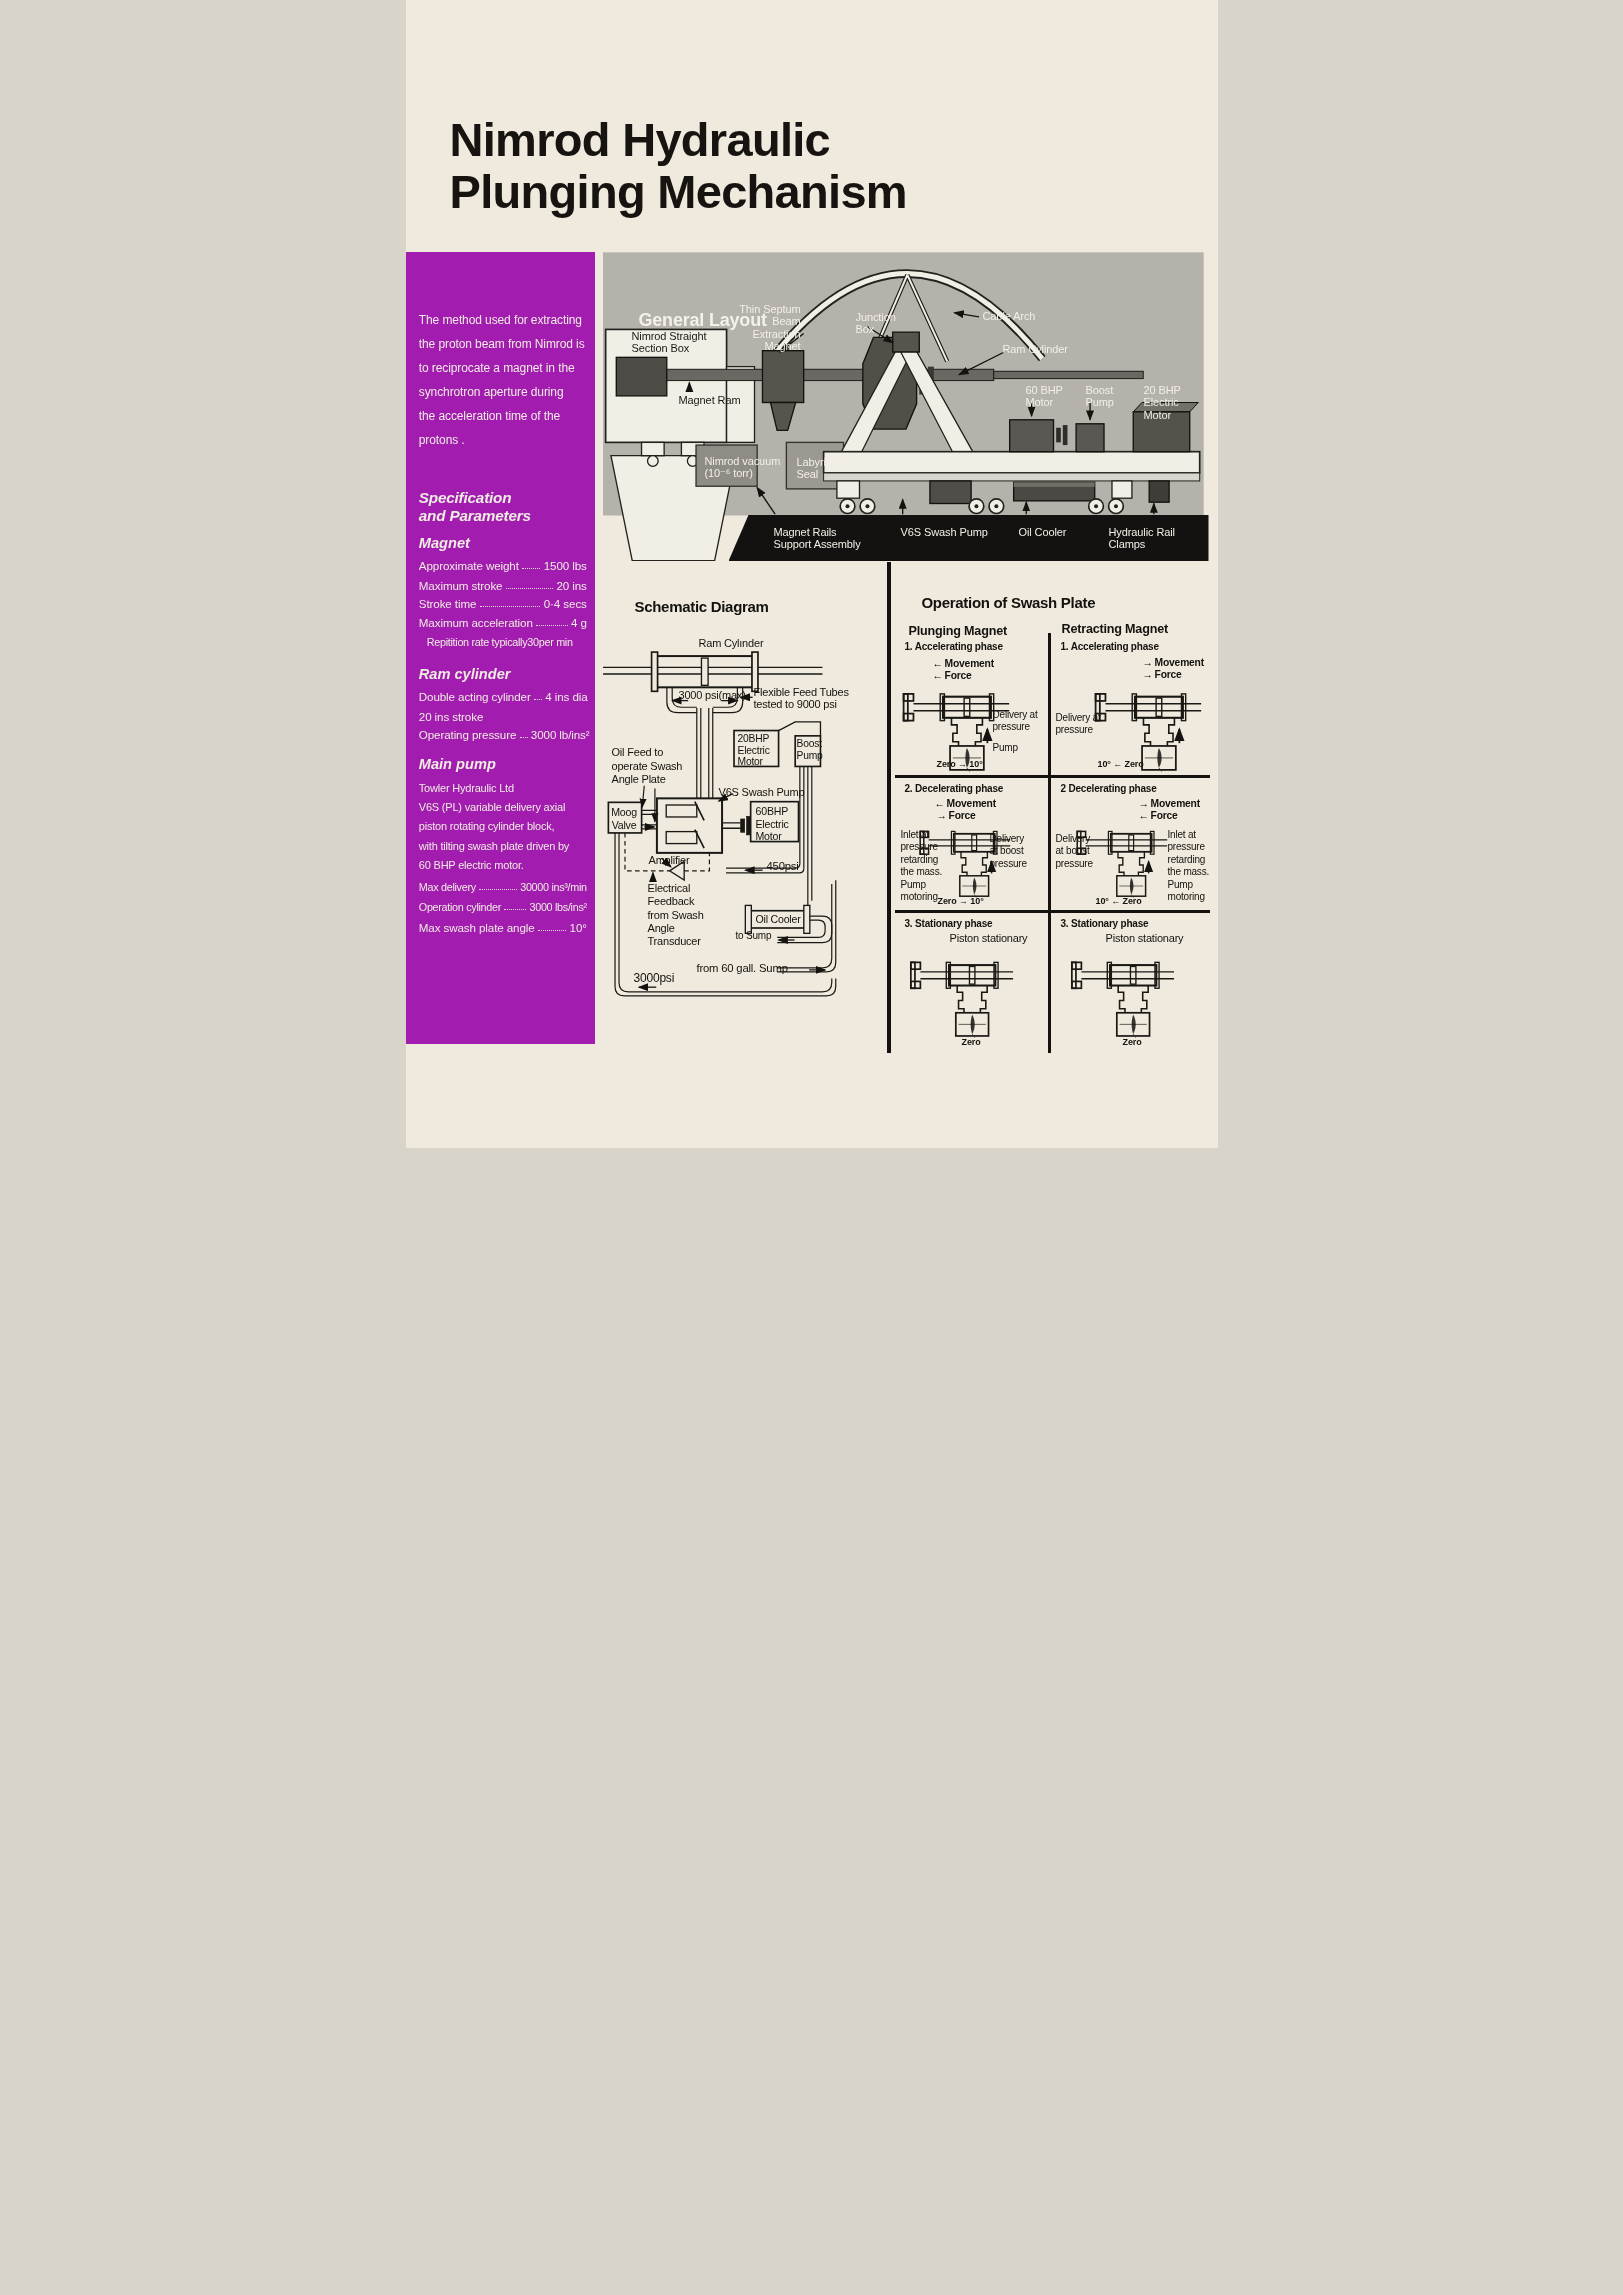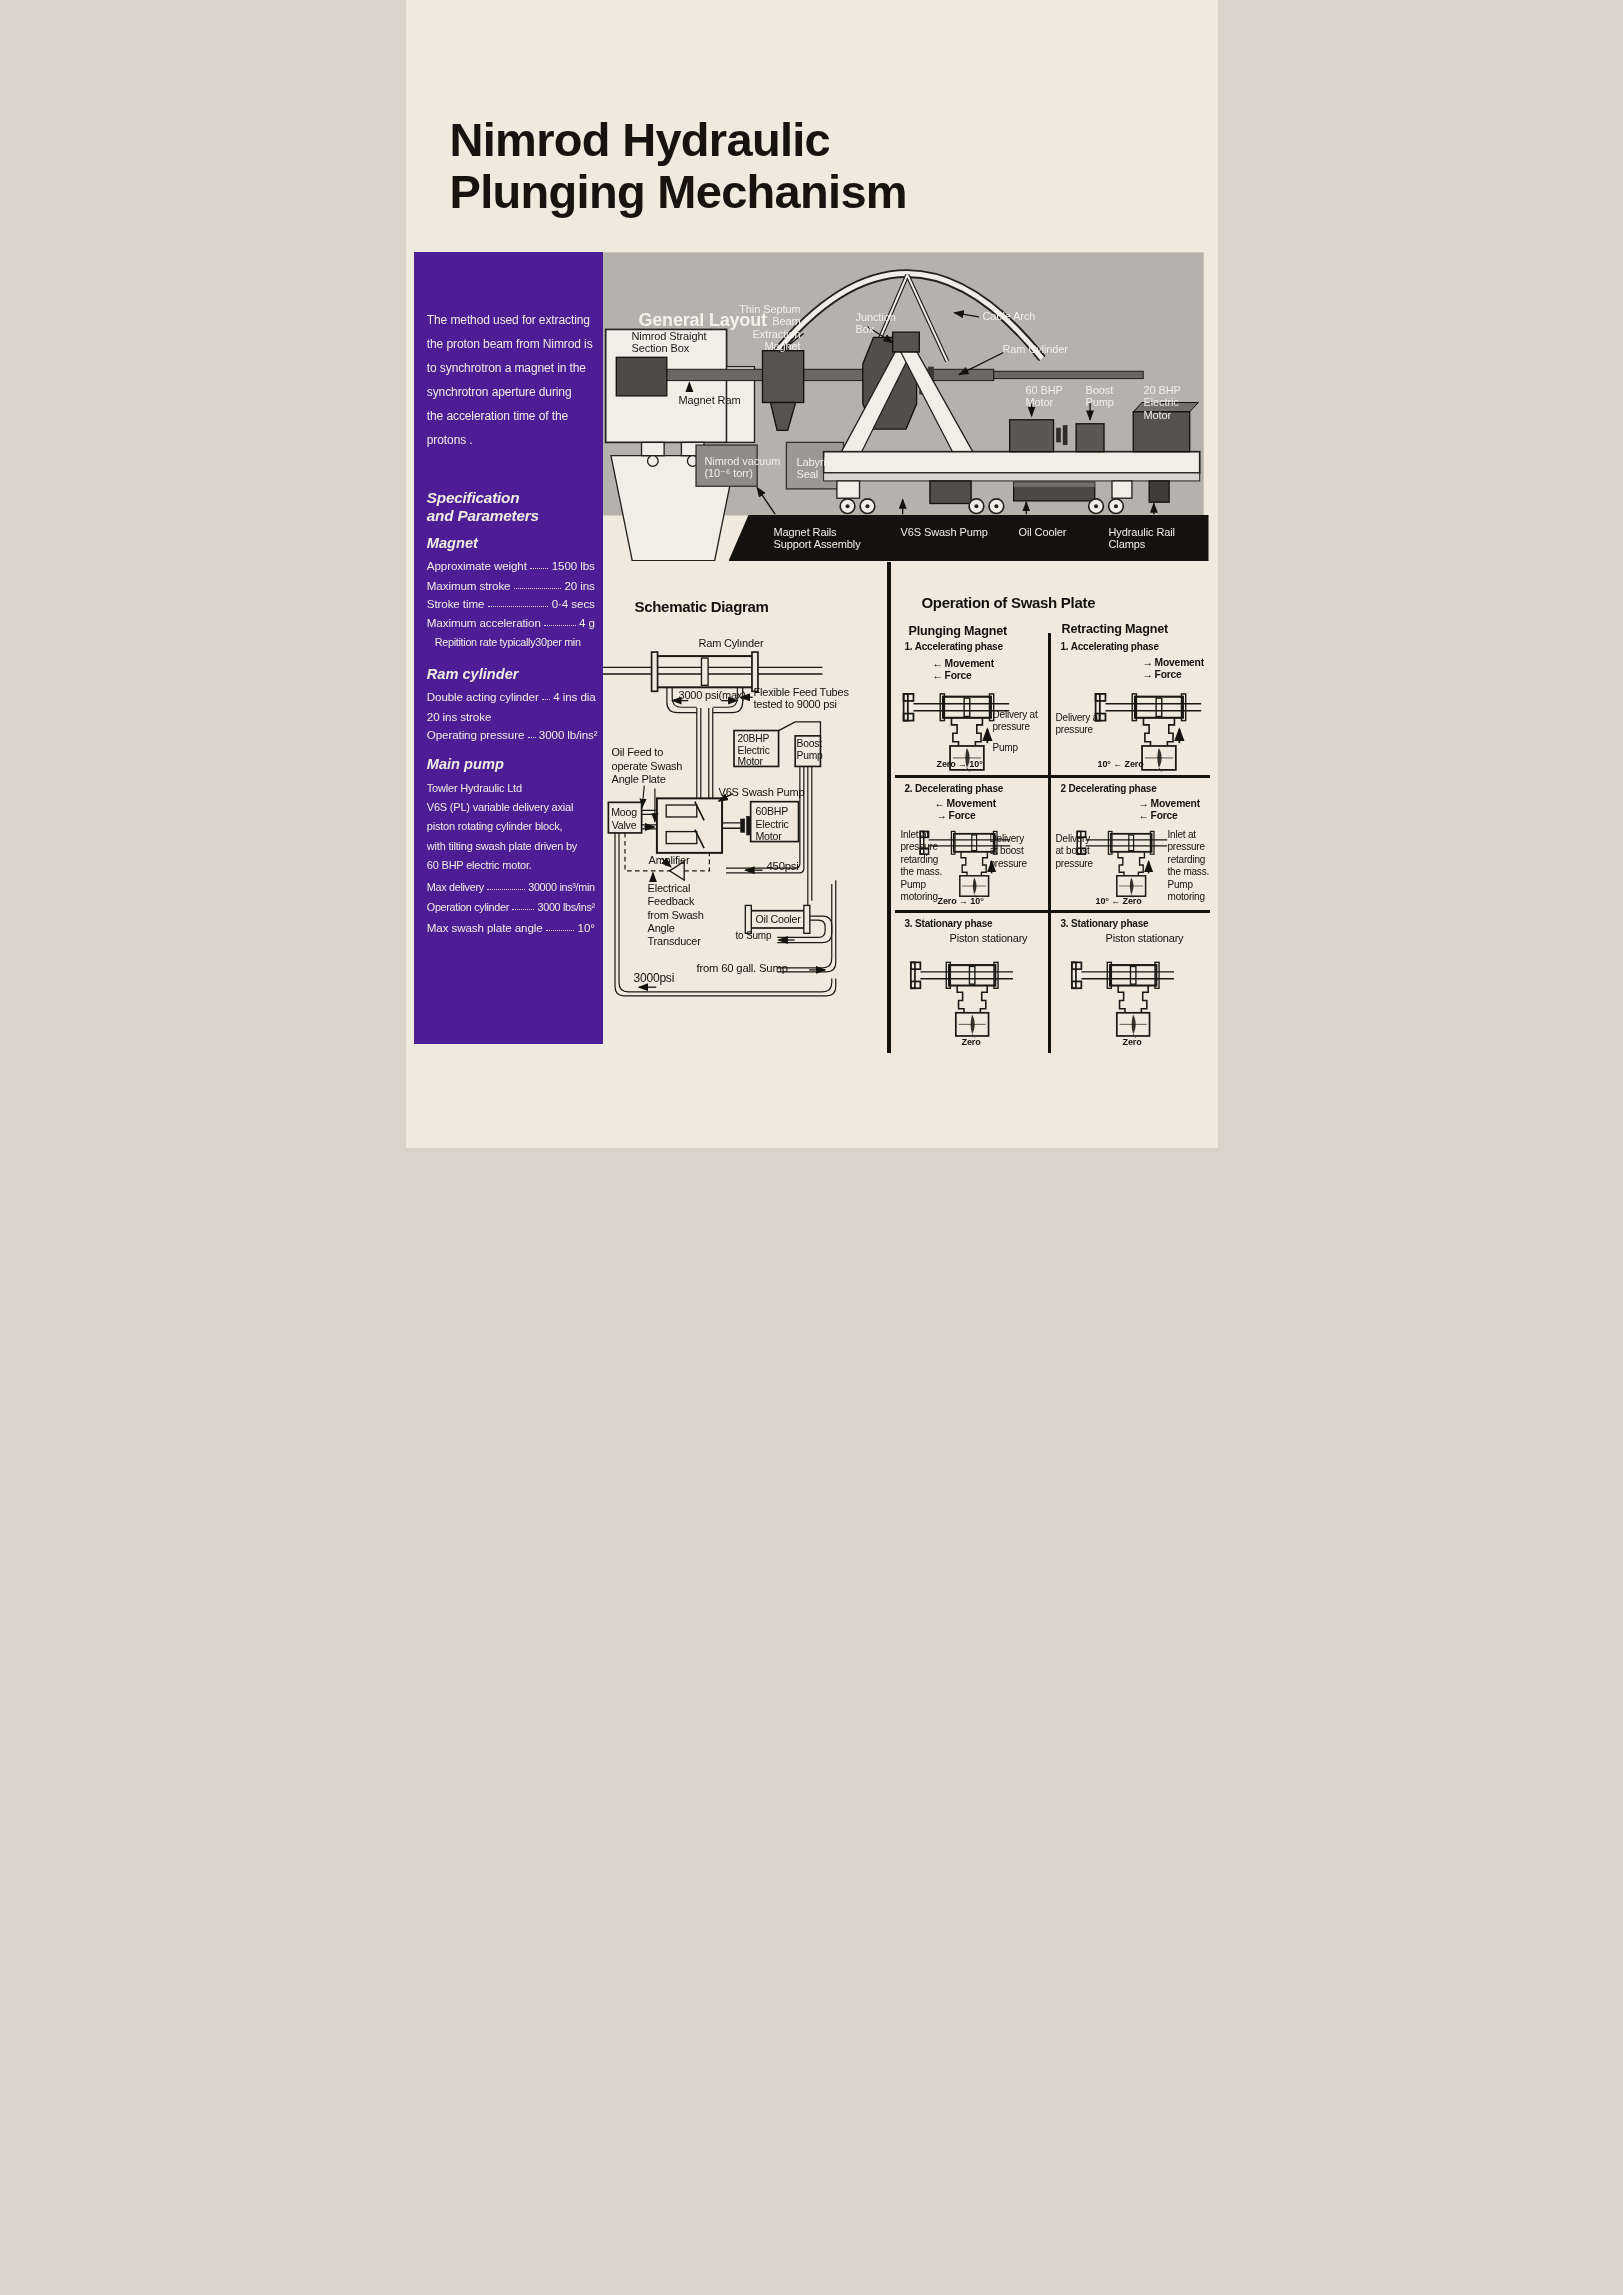--- a/index.html
+++ b/index.html
@@ -3,21 +3,21 @@
 <meta charset="utf-8">
 <style>
   html,body{margin:0;padding:0;background:#d8d4c9;}
   .page{position:relative;width:812px;height:1148px;margin:0 auto;background:#efeadd;
         font-family:"Liberation Sans","DejaVu Sans",sans-serif;overflow:hidden;color:#1a1814;}
   .abs{position:absolute;}
   
   .main-title{left:44px;top:114px;font-size:47px;line-height:52px;font-weight:bold;
               letter-spacing:-0.7px;color:#161310;}
   
-  .sidebar{left:8px;top:252px;width:189px;height:792px;background:#4c1d95;color:#efece2;}
+  .sidebar{left:0;top:252px;width:189px;height:792px;background:#a21caf;color:#efece2;}
   .sb{position:absolute;left:13.3px;width:166px;}
   .intro{font-size:12px;line-height:24px;letter-spacing:-0.1px;}
   .sbh{font-weight:bold;font-style:italic;font-size:15.3px;line-height:18px;letter-spacing:-0.2px;}
   .sbh2{font-weight:bold;font-style:italic;font-size:14.6px;}
   .srow{position:absolute;left:13.3px;width:168px;display:flex;align-items:flex-end;
         font-size:11.6px;letter-spacing:-0.1px;white-space:nowrap;}
   .sdots{flex:1;border-bottom:1.7px dotted #dedbd2;margin:0 3.3px 2.7px 3.3px;min-width:8px;}
   .plain{font-size:11.6px;letter-spacing:-0.1px;white-space:nowrap;}
   .tight{font-size:10.8px;letter-spacing:-0.3px;}
   .pumpline{font-size:11px;line-height:19.6px;letter-spacing:-0.2px;white-space:nowrap;}
@@ -50,21 +50,21 @@
 
   <div class="abs main-title">
     <div>Nimrod Hydraulic</div>
     <div>Plunging Mechanism</div>
   </div>
 
   <div class="abs sidebar">
     <div class="sb intro" style="top:56px;">
       <div>The method used for extracting</div>
       <div>the proton beam from Nimrod is</div>
-      <div>to synchrotron a magnet in the</div>
+      <div>to reciprocate a magnet in the</div>
       <div>synchrotron aperture during</div>
       <div>the acceleration time of the</div>
       <div>protons .</div>
     </div>
 
     <div class="sb sbh" style="top:237px;">
       <div>Specification</div>
       <div>and Parameters</div>
     </div>
 

